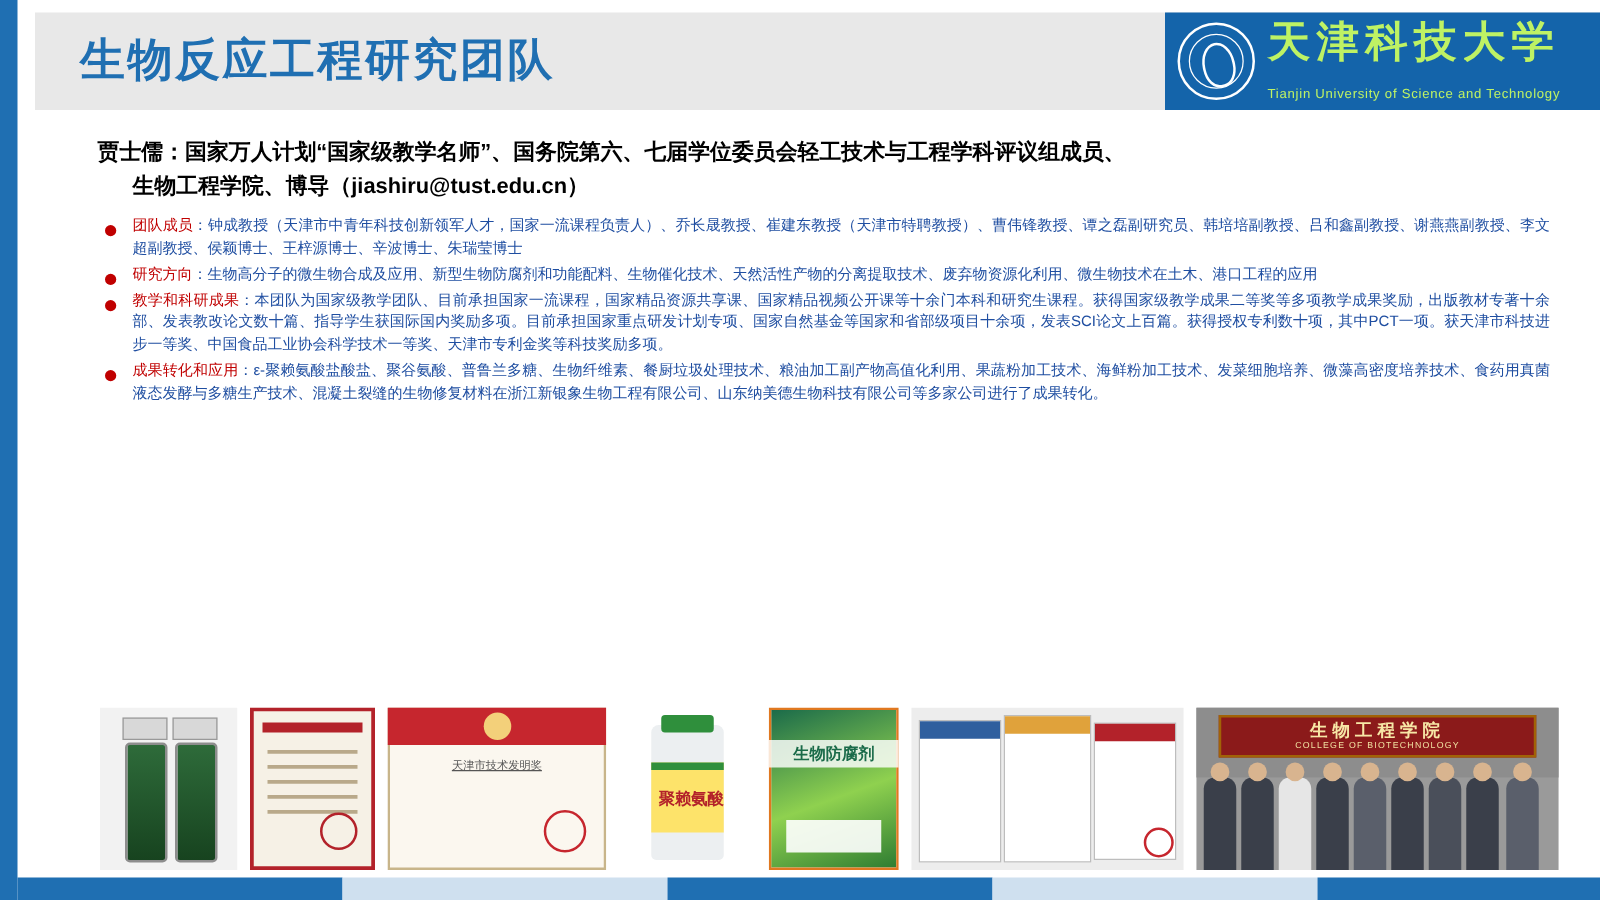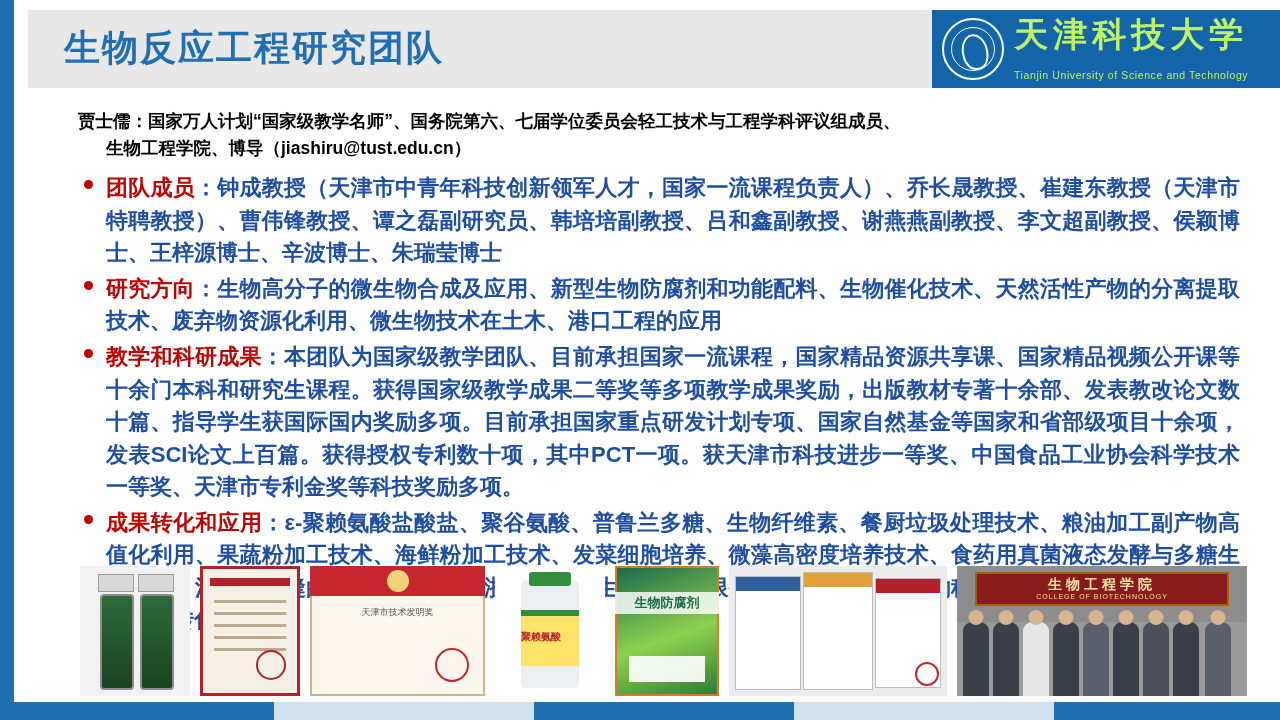--- a/index.html
+++ b/index.html
@@ -122,24 +122,24 @@
   }
   ul.bullets {
     list-style: none;
     margin: 10px 0 0 0;
     padding: 0 40px 0 52px;
   }
   ul.bullets li {
     position: relative;
     padding-left: 26px;
     margin-bottom: 3px;
-    font-size: 22px;
+    font-size: 12px;
     line-height: 1.48;
     color: #1f4ea1;
-    font-weight: bold;
+    font-weight: normal;
     text-align: justify;
   }
   ul.bullets li::before {
     content: "";
     position: absolute;
     left: 4px;
     top: 8px;
     width: 9px;
     height: 9px;
     border-radius: 50%;
@@ -201,29 +201,29 @@
   .t2 .bg { position:absolute; inset:0; background:#f6f1e6; border:3px solid #b3222a; box-sizing:border-box; }
   .t2 .hdr { position:absolute; left:10px; right:10px; top:12px; height:8px; background:#b3222a; }
   .t2 .ln { position:absolute; left:14px; right:14px; height:3px; background:#b9a98a; }
   .t2 .seal { position:absolute; right:14px; bottom:16px; width:26px; height:26px; border:2px solid #b3222a; border-radius:50%; }
 
   
   .t3 .bg { position:absolute; inset:0; background:#fbf7ef; border:2px solid #c8b58a; box-sizing:border-box; }
   .t3 .top { position:absolute; left:0; right:0; top:0; height:30px; background:#c6262e; }
   .t3 .emblem { position:absolute; left:50%; transform:translateX(-50%); top:4px; width:22px; height:22px; border-radius:50%; background:#f3d07a; }
   .t3 .ttl { position:absolute; left:0; right:0; top:62px; text-align:center; font-size:20px; font-weight:bold; color:#333; letter-spacing:6px; }
-  .t3 .sub { position:absolute; left:0; right:0; top:40px; text-align:center; font-size:9px; color:#555; }
+  .t3 .sub { position:absolute; left:0; right:0; top:40px; text-align:center; font-size:9px; color:#555;text-decoration:underline; }
   .t3 .seal { position:absolute; right:16px; bottom:14px; width:30px; height:30px; border:2px solid #c6262e; border-radius:50%; }
 
   
   .t4 .bg { position:absolute; inset:0; background:#ffffff; }
   .t4 .bottle { position:absolute; left:26px; top:14px; width:58px; height:108px; background:#eceff1; border-radius:6px 6px 4px 4px; }
   .t4 .lid { position:absolute; left:34px; top:6px; width:42px; height:14px; background:#2f8f3c; border-radius:3px; }
   .t4 .label { position:absolute; left:26px; top:44px; width:58px; height:56px; background:#fde36a; border-top:6px solid #2f8f3c; box-sizing:border-box; }
-  .t4 .label .lt { position:absolute; left:0; right:0; top:14px; text-align:left; font-size:10px; font-weight:bold; color:#b3222a; }
+  .t4 .label .lt { position:absolute; left:0; right:0; top:14px; text-align:right; font-size:13px; font-weight:bold; color:#b3222a; }
 
   
   .t5 .bg { position:absolute; inset:0; background:linear-gradient(160deg,#1b6b4a,#8fd14f 55%,#2f7d32); border:2px solid #e07820; box-sizing:border-box; }
   .t5 .band { position:absolute; left:0; right:0; top:26px; height:22px; background:rgba(255,255,255,.82); }
   .t5 .band .bt { text-align:center; font-size:13px; font-weight:bold; color:#1b6b4a; line-height:22px; }
   .t5 .white { position:absolute; left:14px; right:14px; bottom:14px; height:26px; background:rgba(255,255,255,.9); }
 
   
   .t6 .bg { position:absolute; inset:0; background:#ededed; }
   .t6 .pg { position:absolute; background:#ffffff; border:1px solid #bdbdbd; }

